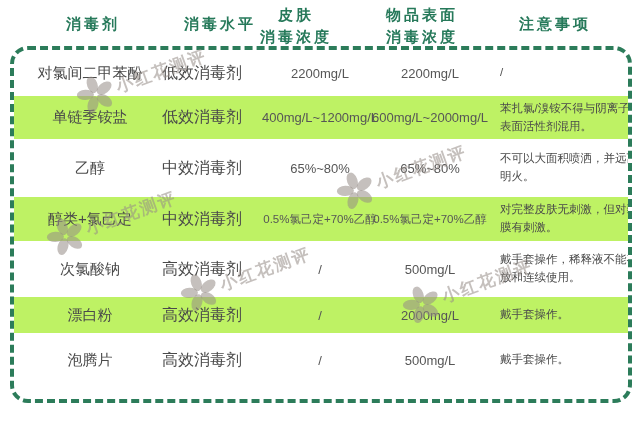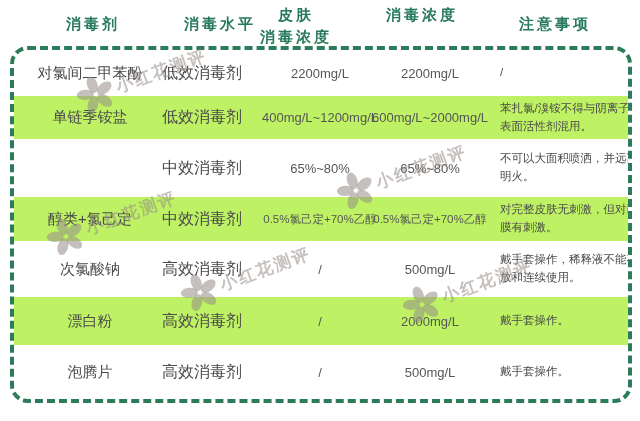--- a/index.html
+++ b/index.html
@@ -20,21 +20,21 @@
     box-sizing:border-box; border:4px dashed #2c7c5a; border-radius:18px;
     overflow:hidden; background:#fff;
   }
   .row { position:relative; width:100%; }
   .row.alt { background:#bef264; }
   .row:nth-of-type(1){height:46px}
   .row:nth-of-type(2){height:43px}
   .row:nth-of-type(3){height:58px}
   .row:nth-of-type(4){height:44px}
   .row:nth-of-type(5){height:56px}
-  .row:nth-of-type(6){height:48px}
+  .row:nth-of-type(6){height:36px}
   .row:nth-of-type(7){height:54px}
   .cell { position:absolute; top:0; height:100%; display:flex; align-items:center; }
   .c1 { left:0;     width:152px; justify-content:center; font-size:15px; color:#4a4a4a; white-space:nowrap; }
   .c2 { left:148px; width:80px;  justify-content:center; font-size:16px; color:#4a4a4a; white-space:nowrap; }
   .c3 { left:236px; width:140px; justify-content:center; font-size:13px; color:#565656; white-space:nowrap; }
   .c4 { left:346px; width:140px; justify-content:center; font-size:13px; color:#565656; white-space:nowrap; }
   .c5 { left:486px; width:140px; justify-content:flex-start; text-align:left;
         font-size:11.5px; color:#4a4a4a; line-height:1.55; }
   .row:nth-of-type(4) .c3, .row:nth-of-type(4) .c4 { font-size:11.5px; }
   
@@ -60,20 +60,21 @@
     <span>消毒剂</span>
   </div>
   <div class="hdr" style="left:126px; top:13px;text-align:right;">
     <span>消毒水平</span>
   </div>
   <div class="hdr" style="left:231px; top:4px;">
     <span>皮肤</span>
       <span>消毒浓度</span>
   </div>
   <div class="hdr" style="left:357px; top:4px;">
+    <span>物品表面</span>
       <span>消毒浓度</span>
   </div>
   <div class="hdr" style="left:490px; top:13px;">
     <span>注意事项</span>
   </div>
 
   <div class="tbox">
 
     <div class="row">
       <div class="cell c1">对氯间二甲苯酚</div>
@@ -85,20 +86,21 @@
 
     <div class="row alt">
       <div class="cell c1">单链季铵盐</div>
       <div class="cell c2">低效消毒剂</div>
       <div class="cell c3">400mg/L~1200mg/L</div>
       <div class="cell c4">600mg/L~2000mg/L</div>
       <div class="cell c5">苯扎氯/溴铵不得与阴离子表面活性剂混用。</div>
     </div>
 
     <div class="row">
+      <div class="cell c1">乙醇</div>
       <div class="cell c2">中效消毒剂</div>
       <div class="cell c3">65%~80%</div>
       <div class="cell c4">65%~80%</div>
       <div class="cell c5">不可以大面积喷洒，并远离明火。</div>
     </div>
 
     <div class="row alt">
       <div class="cell c1">醇类+氯己定</div>
       <div class="cell c2">中效消毒剂</div>
       <div class="cell c3">0.5%氯己定+70%乙醇</div>

